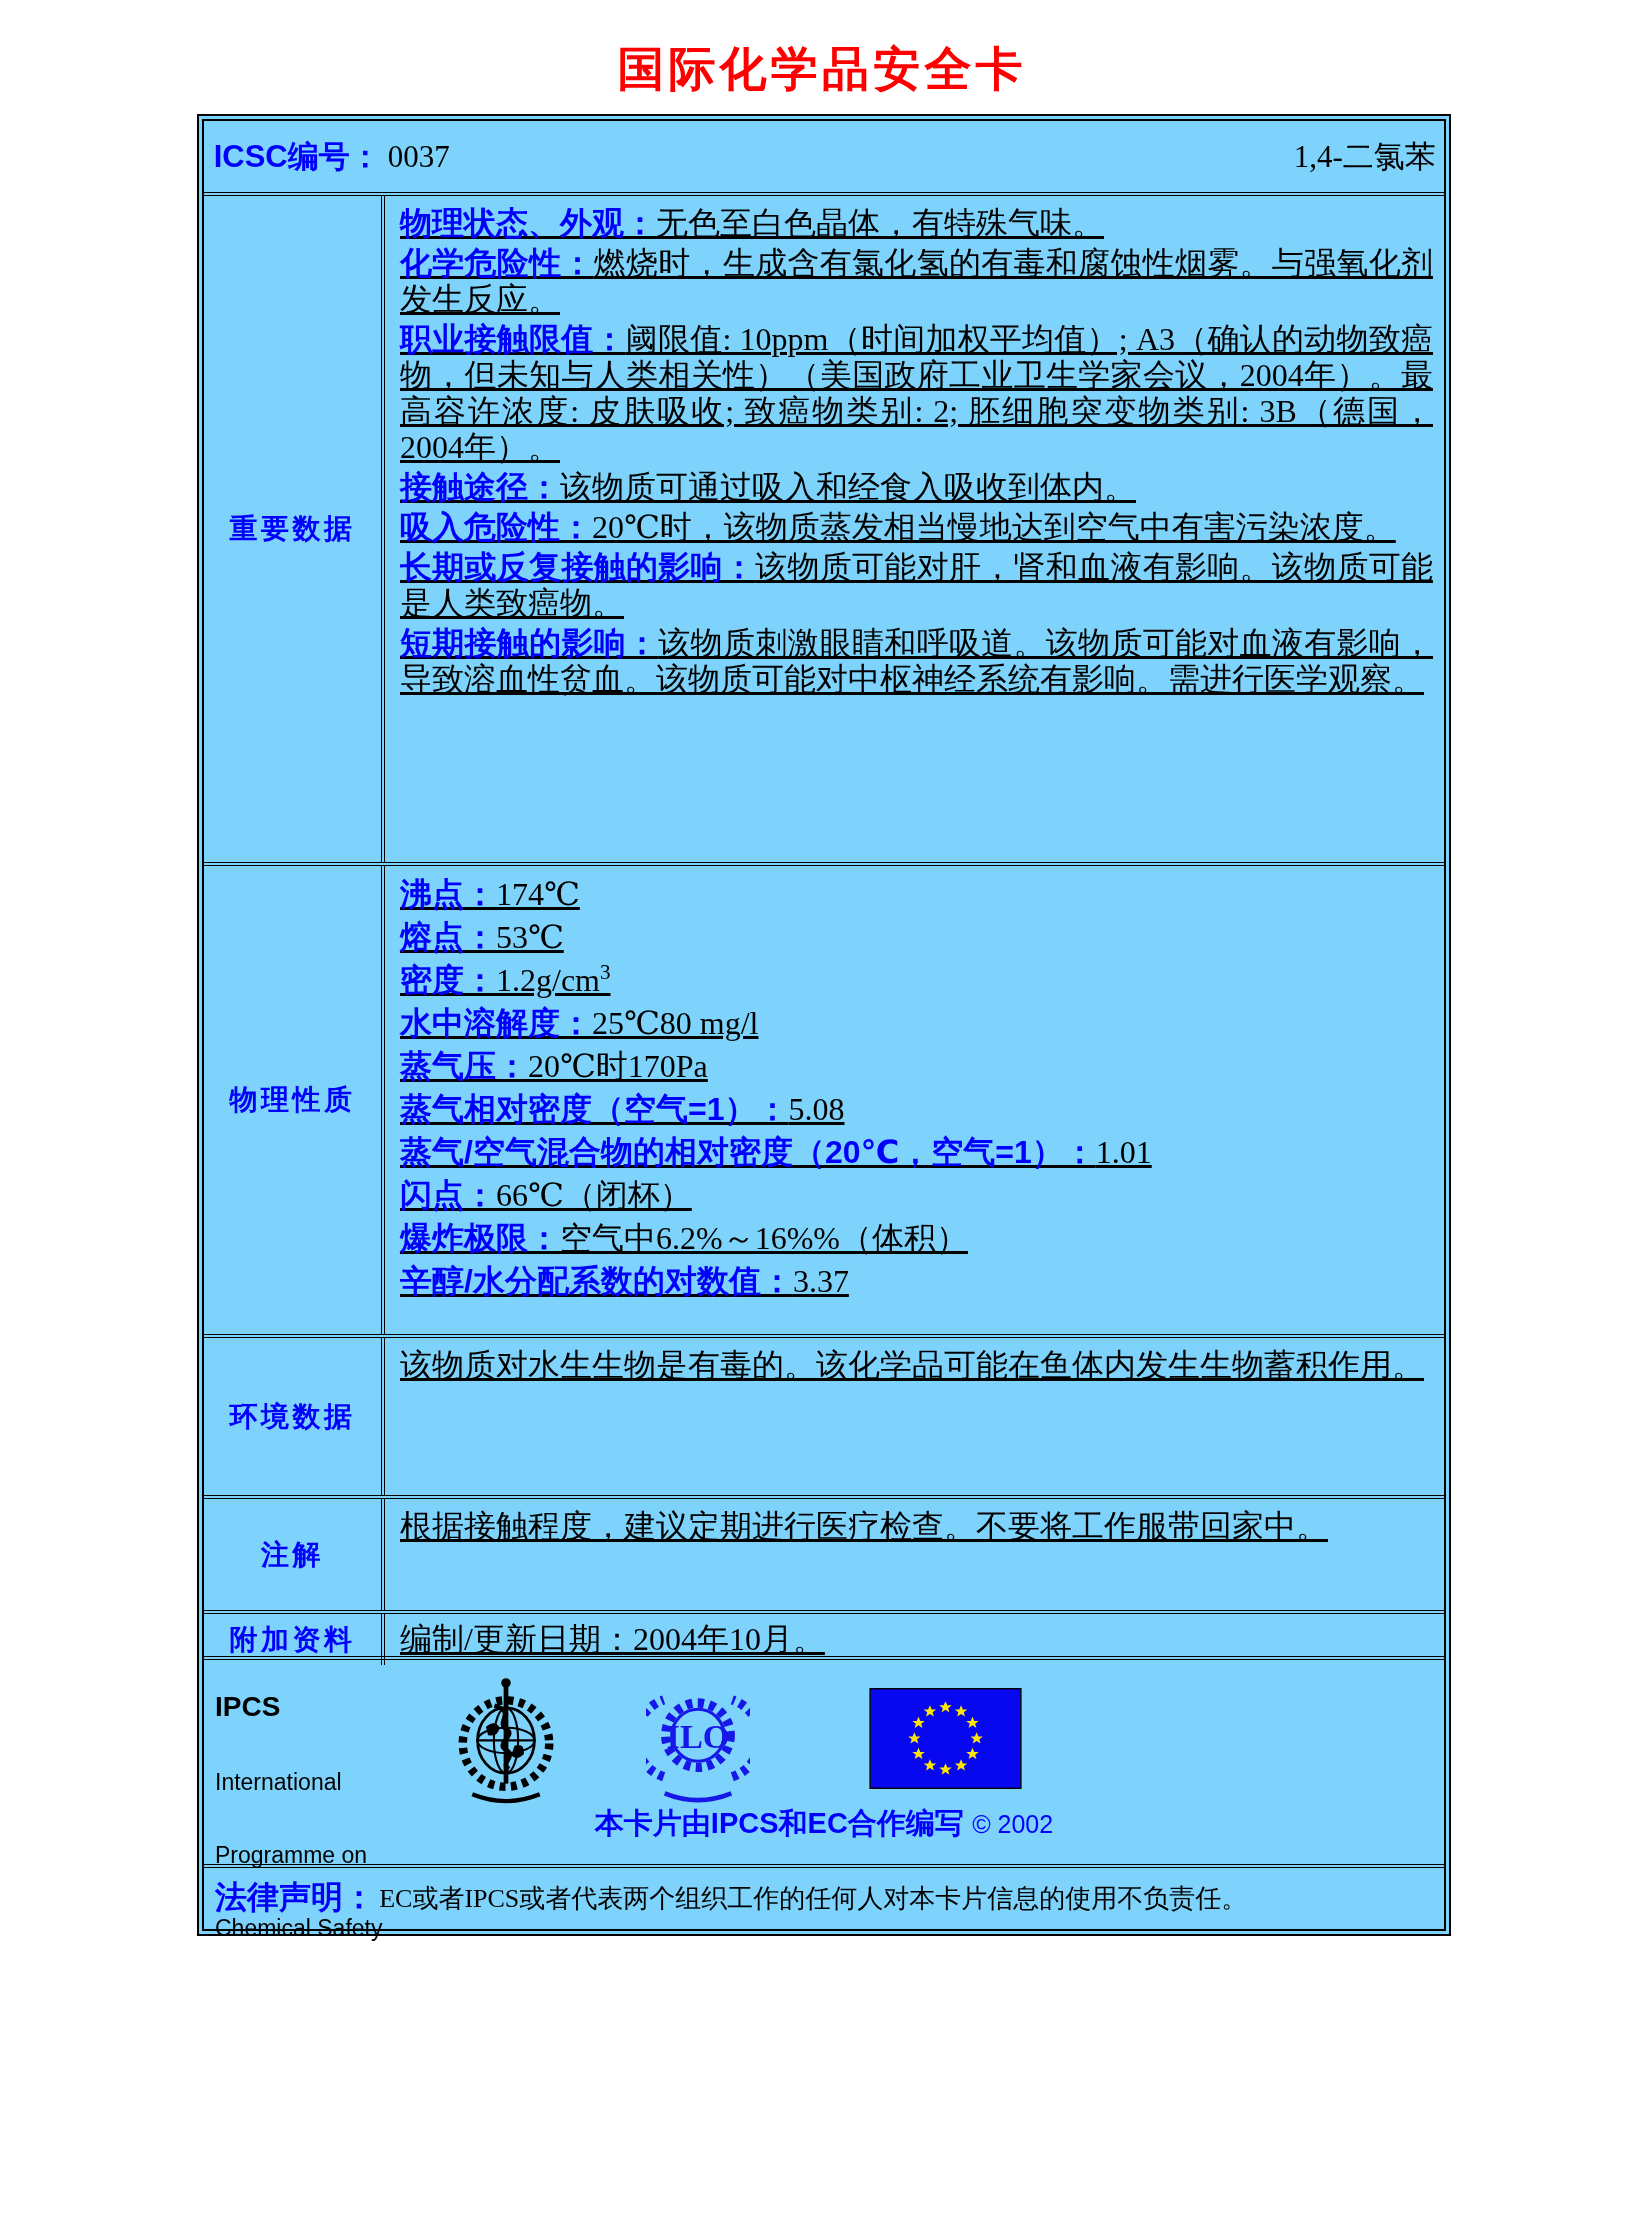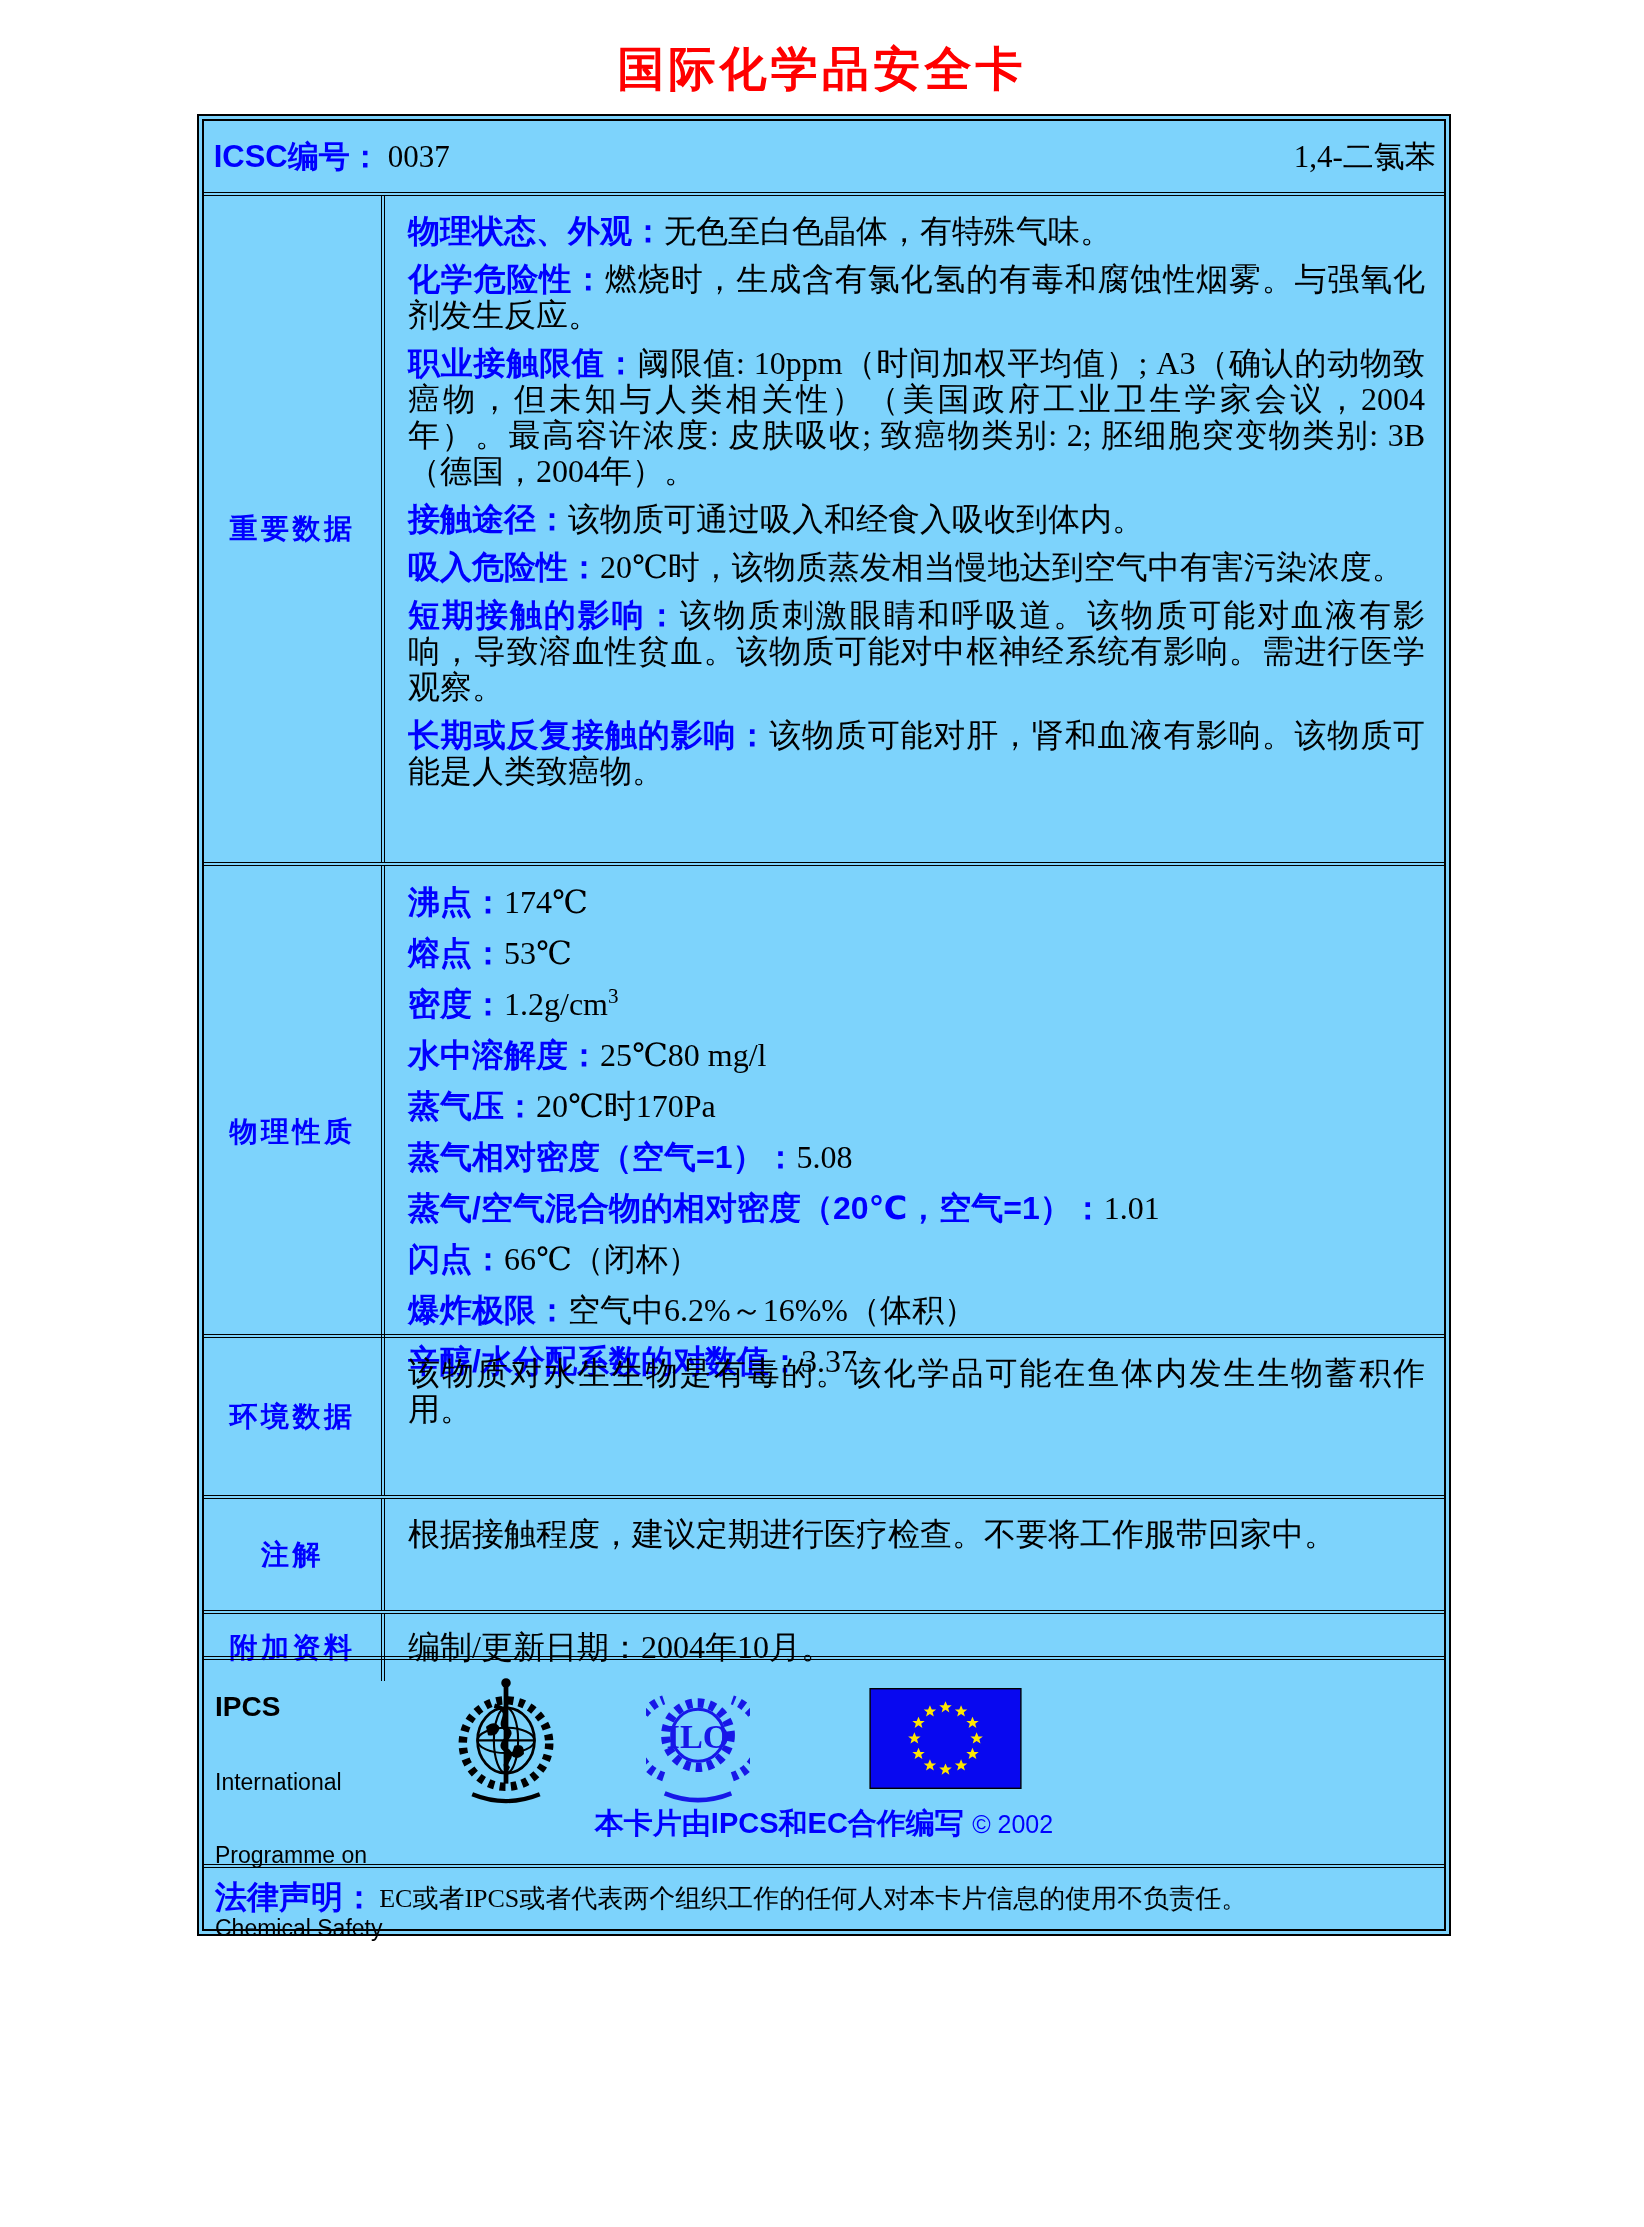--- a/index.html
+++ b/index.html
@@ -24,21 +24,21 @@
   .chem-name{font-size:31px;color:#000;}
 
   
   .sect{display:grid;grid-template-columns:181px 1fr;}
   .sect .label-cell{border-right:4.9px double #000;display:flex;align-items:center;
        justify-content:center;color:#0000FF;font-weight:bold;font-size:28px;
        letter-spacing:3.5px;text-align:right;
        font-family:"Liberation Sans","DejaVu Sans",sans-serif;}
   .sect .content-cell{padding:4.2px 7px 4.2px 11px;font-size:32px;line-height:36px;
        text-align:justify;}
-  .titem{margin:12px;}
+  .titem{margin:4px;text-decoration:underline;}
   .blab{color:#0000FF;font-weight:bold;
        font-family:"Liberation Sans","DejaVu Sans",sans-serif;}
   .bval{color:#000;}
 
   .h-important{height:670px;}
   .h-physical{height:472px;}
   .h-environment{height:161px;}
   .h-notes{height:115px;}
   .h-additional{height:46px;}
   .h-physical .content-cell{line-height:39px;}
@@ -83,22 +83,22 @@
   </div>
 
   <div class="row sect h-important">
     <div class="label-cell">重要数据</div>
     <div class="content-cell">
       <div class="titem"><span class="blab">物理状态、外观：</span><span class="bval">无色至白色晶体，有特殊气味。</span></div>
       <div class="titem"><span class="blab">化学危险性：</span><span class="bval">燃烧时，生成含有氯化氢的有毒和腐蚀性烟雾。与强氧化剂发生反应。</span></div>
       <div class="titem"><span class="blab">职业接触限值：</span><span class="bval">阈限值: 10ppm（时间加权平均值）; A3（确认的动物致癌物，但未知与人类相关性）（美国政府工业卫生学家会议，2004年）。最高容许浓度: 皮肤吸收; 致癌物类别: 2; 胚细胞突变物类别: 3B（德国，2004年）。</span></div>
       <div class="titem"><span class="blab">接触途径：</span><span class="bval">该物质可通过吸入和经食入吸收到体内。</span></div>
       <div class="titem"><span class="blab">吸入危险性：</span><span class="bval">20℃时，该物质蒸发相当慢地达到空气中有害污染浓度。</span></div>
+      <div class="titem"><span class="blab">长期或反复接触的影响：</span><span class="bval">该物质可能对肝，肾和血液有影响。该物质可能是人类致癌物。</span></div>
       <div class="titem"><span class="blab">短期接触的影响：</span><span class="bval">该物质刺激眼睛和呼吸道。该物质可能对血液有影响，导致溶血性贫血。该物质可能对中枢神经系统有影响。需进行医学观察。</span></div>
-      <div class="titem"><span class="blab">长期或反复接触的影响：</span><span class="bval">该物质可能对肝，肾和血液有影响。该物质可能是人类致癌物。</span></div>
     </div>
   </div>
 
   <div class="row sect h-physical">
     <div class="label-cell">物理性质</div>
     <div class="content-cell">
       <div class="titem"><span class="blab">沸点：</span><span class="bval">174℃</span></div>
       <div class="titem"><span class="blab">熔点：</span><span class="bval">53℃</span></div>
       <div class="titem"><span class="blab">密度：</span><span class="bval">1.2g/cm</span><sup class="den-sup bval">3</sup></div>
       <div class="titem"><span class="blab">水中溶解度：</span><span class="bval">25℃80 mg/l</span></div>

